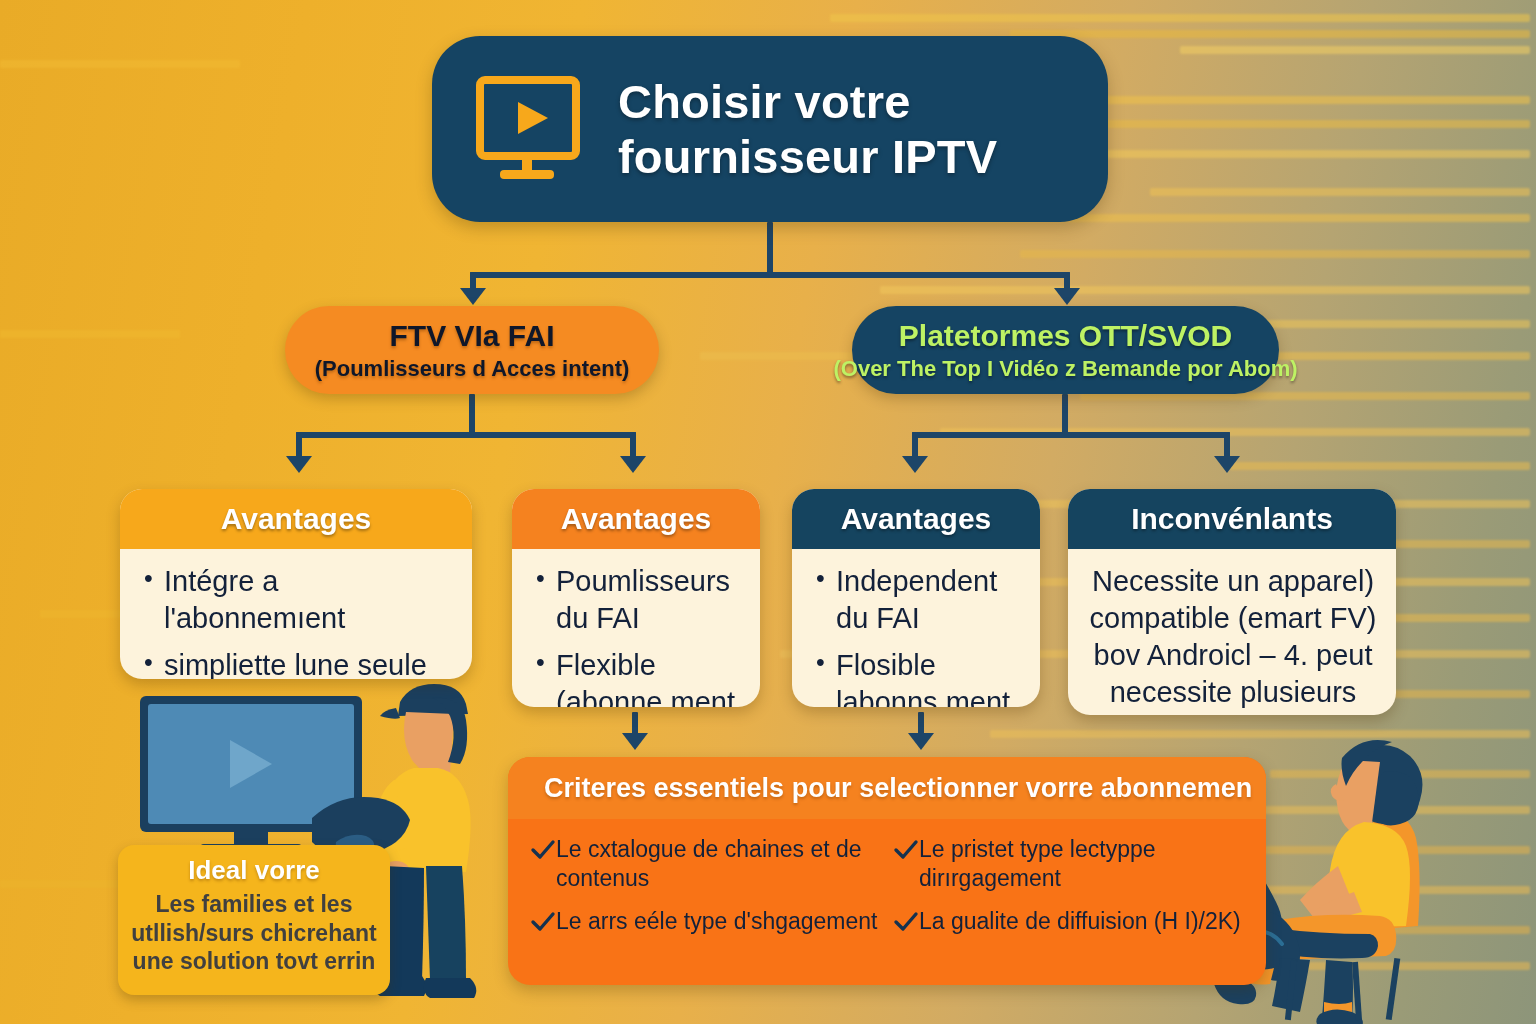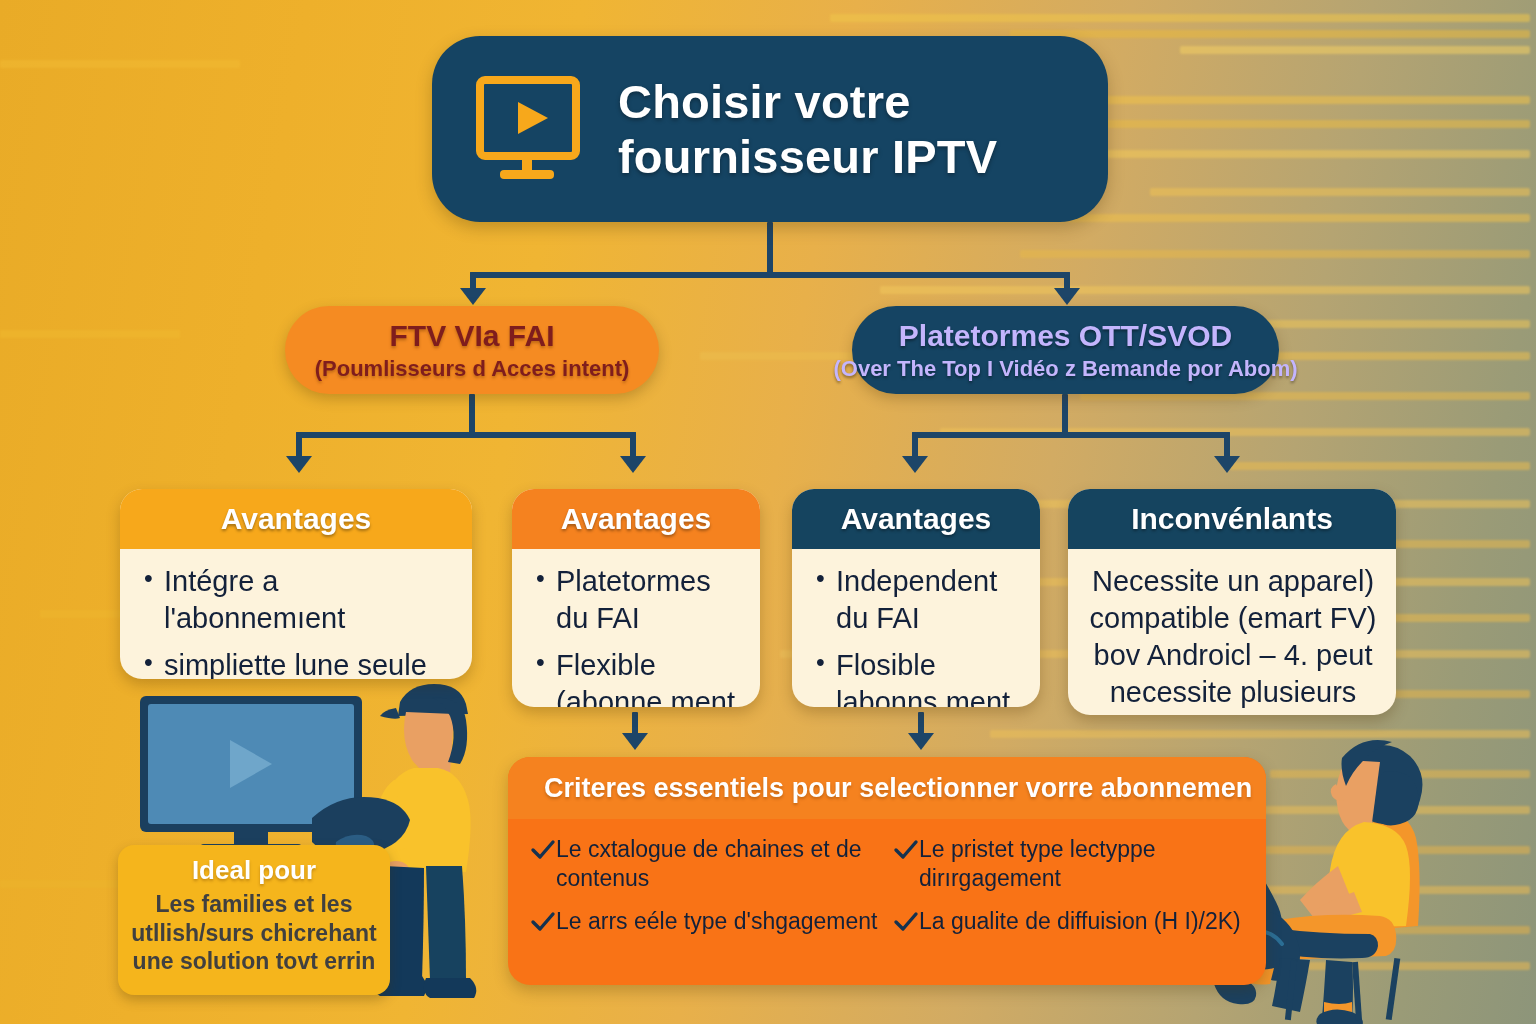--- a/index.html
+++ b/index.html
@@ -54,23 +54,23 @@
   
   .branch{
     position:absolute;border-radius:44px;
     display:flex;flex-direction:column;align-items:center;justify-content:center;
     box-sizing:border-box;padding:8px 18px;
     box-shadow:0 5px 13px rgba(70,45,0,.25);
   }
   .branch .b-title{font-size:30px;font-weight:bold;line-height:1.1;white-space:nowrap;}
   .branch .b-sub{font-size:22px;font-weight:600;line-height:1.15;margin-top:4px;white-space:nowrap;}
   .branch-left{left:285px;top:306px;width:374px;height:88px;background:#f58b22;}
-  .branch-left .b-title,.branch-left .b-sub{color:#7f1d1d;text-shadow:0 2px 3px rgba(120,60,0,.45);}
+  .branch-left .b-title,.branch-left .b-sub{color:#0f172a;text-shadow:0 2px 3px rgba(120,60,0,.45);}
   .branch-right{left:852px;top:306px;width:427px;height:88px;background:#154463;}
-  .branch-right .b-title,.branch-right .b-sub{color:#c4b5fd;text-shadow:0 2px 3px rgba(0,0,0,.4);}
+  .branch-right .b-title,.branch-right .b-sub{color:#bef264;text-shadow:0 2px 3px rgba(0,0,0,.4);}
 
   
   .card{
     position:absolute;border-radius:22px;overflow:hidden;
     background:#fdf3dc;
     box-shadow:0 6px 14px rgba(70,45,0,.25);
     display:flex;flex-direction:column;
   }
   .card-head{
     height:60px;display:flex;align-items:center;justify-content:center;
@@ -302,21 +302,21 @@
         <li>simpliette lune seule fature)</li>
         <li>Accessible</li>
       </ul>
     </div>
   </div>
 
   <div class="card card-2">
     <div class="card-head">Avantages</div>
     <div class="card-body">
       <ul>
-        <li>Platetormes du FAI</li>
+        <li>Poumlisseurs du FAI</li>
         <li>Flexible (abonne ment menoucl</li>
         <li>Accessible parout</li>
       </ul>
     </div>
   </div>
 
   <div class="card card-3">
     <div class="card-head">Avantages</div>
     <div class="card-body">
       <ul>
@@ -328,21 +328,21 @@
   </div>
 
   <div class="card card-4">
     <div class="card-head">Inconvénlants</div>
     <div class="card-body">
       <p>Necessite un apparel) compatible (emart FV) bov Androicl – 4. peut necessite plusieurs abonnements pour fout avdr</p>
     </div>
   </div>
 
   <div class="ideal-box">
-    <div class="ideal-title">Ideal pour</div>
+    <div class="ideal-title">Ideal vorre</div>
     <div class="ideal-text">Les families et les utllish/surs chicrehant une solution tovt errin</div>
   </div>
 
   <div class="criteria">
     <div class="criteria-head">Criteres essentiels pour selectionner vorre abonnemen</div>
     <div class="criteria-body">
       <div class="crit-col">
         <div class="crit-item">
           <span class="check">
             <svg width="26" height="26" viewBox="0 0 26 26">

